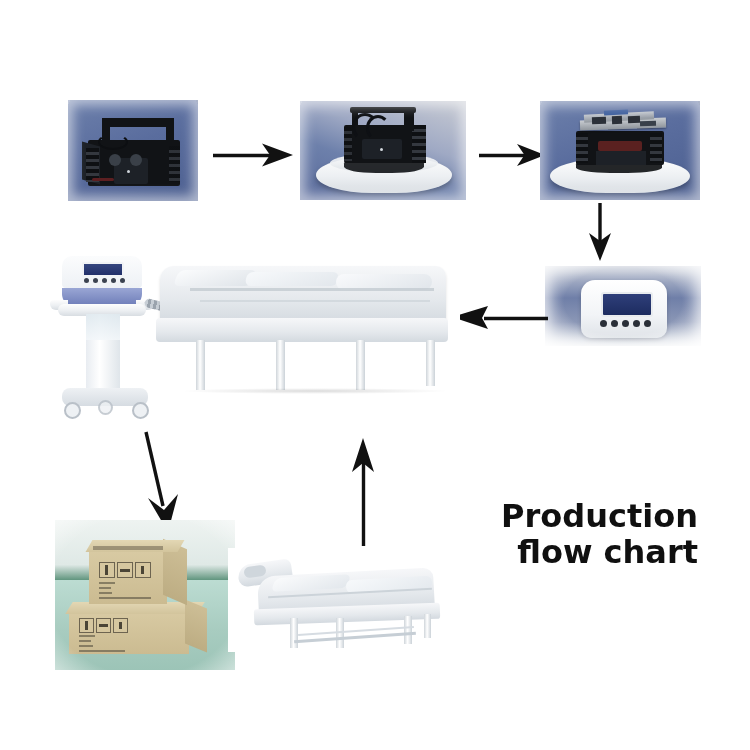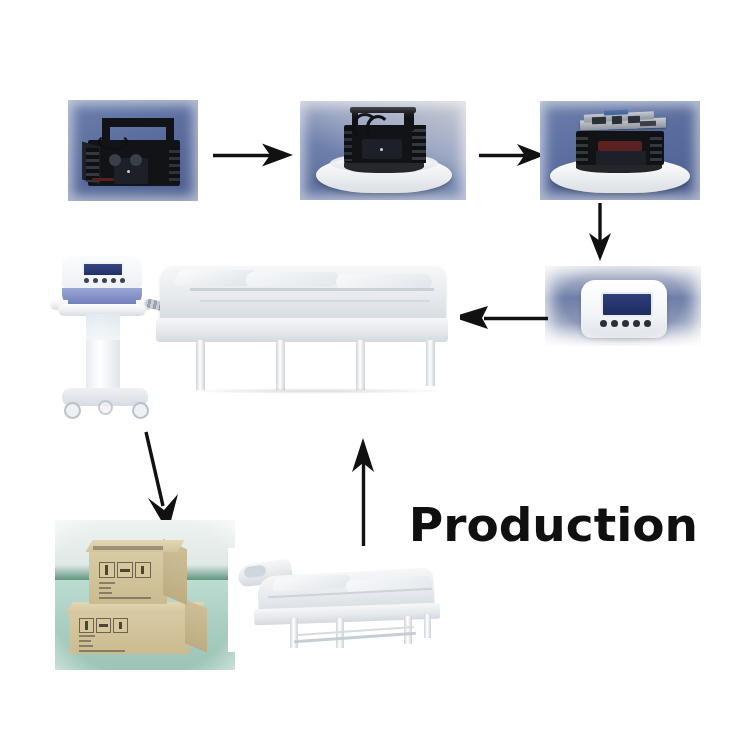--- a/index.html
+++ b/index.html
@@ -357,17 +357,18 @@
       <div class="bed-leg" style="left:108px;top:70px;width:8px;height:30px;"></div>
       <div class="bed-leg" style="left:176px;top:68px;width:8px;height:28px;"></div>
       <div class="bed-leg" style="left:196px;top:66px;width:7px;height:24px;"></div>
 
       <div style="position:absolute;left:66px;top:88px;width:122px;height:3px;background:#c6ced5;transform:rotate(-4deg);"></div>
       <div style="position:absolute;left:70px;top:82px;width:116px;height:2px;background:#d6dce2;transform:rotate(-4deg);"></div>
       <div class="soft-edge" style="background:radial-gradient(ellipse at 50% 50%,rgba(255,255,255,0) 76%,rgba(255,255,255,.9) 100%);"></div>
     </div>
   </div>
 
-  <div class="title" style="left:392px;top:498px;width:306px;font-size:47px;">
+  <div class="title" style="left:392px;top:498px;width:306px;font-size:32px;">
     <span class="l">Production</span>
+    <span class="l">flow chart</span>
   </div>
 
 </div>
 
 </body></html>

